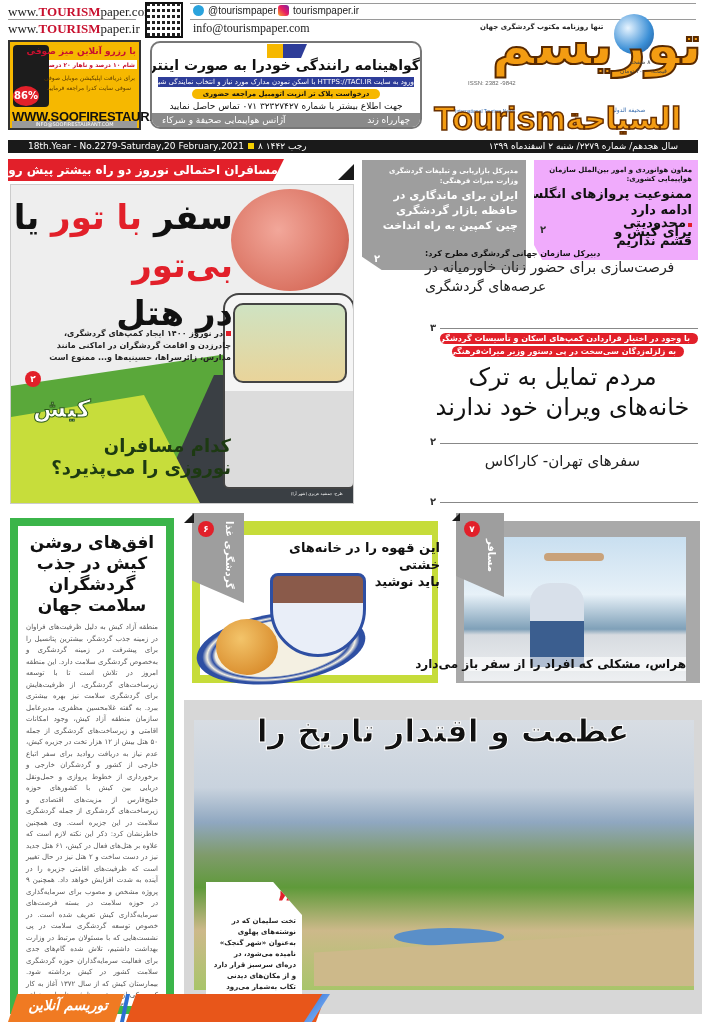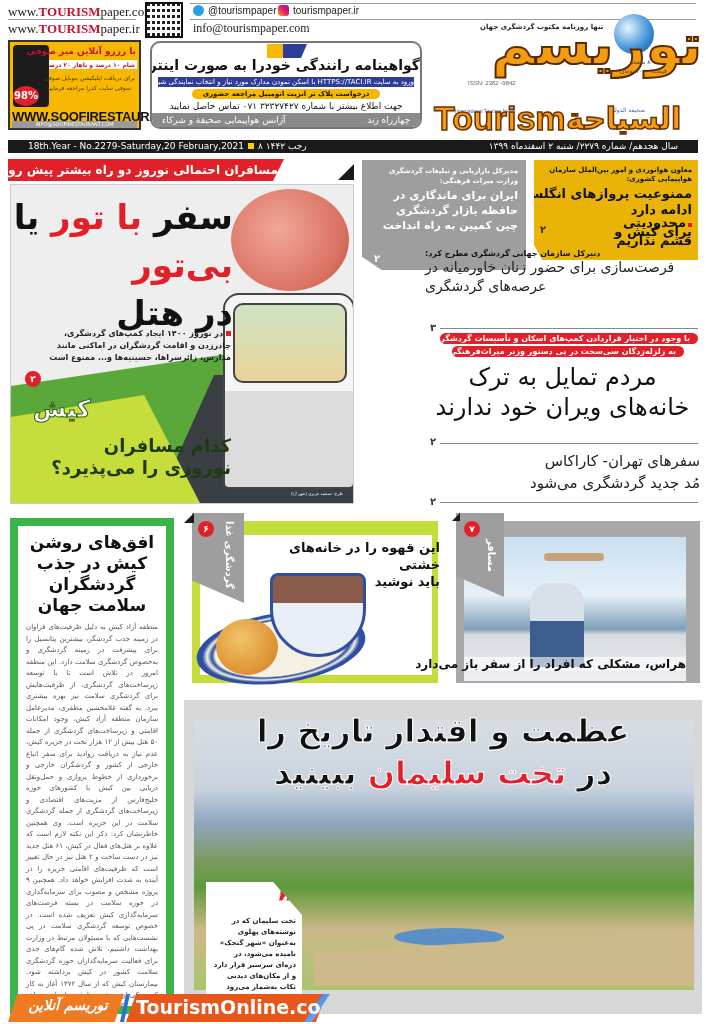--- a/index.html
+++ b/index.html
@@ -31,21 +31,21 @@
 .logo-en{font-family:"Liberation Sans",sans-serif;font-weight:900;font-size:34px;color:#f39c12;-webkit-text-stroke:1.5px #6a3000}
 .logo-ar{font-weight:900;font-size:30px;color:#f39c12;-webkit-text-stroke:1.5px #6a3000}
 .black-bar{background:#1a1a1a;color:#fff;font-size:9px;height:13px;line-height:13px;padding:0 20px}
 .dot{display:inline-block;width:6px;height:6px;background:#f6d000;margin:0 4px}
 
 .red-strip{background:#e2202a;color:#fff;font-weight:bold;font-size:13px;clip-path:polygon(0 0,100% 0,96% 100%,0 100%)}
 .main-story{background:#eeeeee;border:1px solid #ccc}
 .big-h{font-weight:900;font-size:42px;line-height:48px;color:#111}
 .red{color:#e2202a}
 .gray-box{background:#9e9e9e;color:#fff;clip-path:polygon(0 0,100% 0,100% 100%,12% 100%,0 88%)}
-.lime-box{background:#eab308;clip-path:polygon(0 0,100% 0,100% 100%,5% 100%,0 85%)}
+.lime-box{background:#f0abfc;clip-path:polygon(0 0,100% 0,100% 100%,5% 100%,0 85%)}
 .num{font-size:10px;font-weight:bold;color:#333}
 .cnum{display:inline-flex;align-items:center;justify-content:center;width:16px;height:16px;border-radius:50%;background:#e2202a;color:#fff;font-size:9px;font-weight:bold}
 .rule{height:1px;background:#888}
 .pill-red{background:#e2202a;color:#fff;font-size:9px;font-weight:bold;border-radius:6px;text-align:center;padding:1px 8px}
 .green-frame{background:#3bb54a;padding:8px}
 .inner-white{background:#fff;height:100%}
 .body-text{font-size:7px;line-height:11.5px;color:#555;text-align:justify}
 .lime-frame{background:#c6dc3a}
 .tag-gray{background:#9e9e9e;clip-path:polygon(0 0,100% 0,100% 100%,0 75%)}
 .photo-frame{background:#a9a9a9}
@@ -73,21 +73,21 @@
   <div class="abs social" style="left:278px;top:5px">
     <span class="ig"></span>
     <span>tourismpaper.ir</span>
   </div>
   <div class="abs hr" style="left:190px;top:19px;width:506px;height:1px"></div>
   <div class="abs url" style="left:193px;top:21px;font-size:12px">info@tourismpaper.com</div>
   <div class="abs hr" style="left:190px;top:4px;width:506px;height:1px;top:3px"></div>
 
   <div class="abs ad2" style="left:8px;top:40px;width:133px;height:90px">
     <div class="abs" style="left:3px;top:3px;width:36px;height:62px;background:#1c1c1c;border-radius:4px"></div>
-    <div class="abs" style="left:3px;top:44px;width:26px;height:20px;background:#e2202a;color:#fff;font-size:10px;font-weight:bold;text-align:center;line-height:20px;border-radius:50%">98%</div>
+    <div class="abs" style="left:3px;top:44px;width:26px;height:20px;background:#e2202a;color:#fff;font-size:10px;font-weight:bold;text-align:center;line-height:20px;border-radius:50%">86%</div>
     <div class="abs rtl" style="right:3px;top:4px;font-size:9px;font-weight:bold;color:#c8102e">با رزرو آنلاین میز صوفی</div>
     <div class="abs rtl" style="right:2px;top:18px;width:88px;font-size:6px;background:#fff;color:#c8102e;font-weight:bold;padding:1px 2px;white-space:nowrap;overflow:hidden">شام ۱۰ درصد و ناهار ۲۰ درصد تخفیف بگیرید</div>
     <div class="abs rtl" style="right:4px;top:32px;font-size:6px;color:#5a3a00;white-space:nowrap">برای دریافت اپلیکیشن موبایل صوفی</div>
     <div class="abs rtl" style="right:8px;top:42px;font-size:6px;color:#5a3a00;white-space:nowrap">سوفی سایت کدرا مراجعه فرمایید</div>
     <div class="abs" style="left:2px;top:67px;font-size:13px;font-weight:900;color:#111;font-family:'Liberation Sans',sans-serif;white-space:nowrap;letter-spacing:-0.3px">WWW.SOOFIRESTAURANT.COM</div>
     <div class="abs" style="left:2px;top:79px;width:125px;height:7px;background:#9a9a9a;color:#fff;font-size:5px;text-align:center;line-height:7px">INFO@SOOFIRESTAURANT.COM</div>
   </div>
 
   <div class="abs ad1" style="left:150px;top:41px;width:272px;height:88px">
     <div class="abs" style="left:115px;top:1px;width:40px;height:14px;background:linear-gradient(90deg,#f6b800 0 40%,#2e3d99 40%);clip-path:polygon(0 0,100% 0,85% 100%,0 100%)"></div>
@@ -172,23 +172,22 @@
 
 <div class="abs pill-red rtl" style="left:440px;top:333px;width:258px;white-space:nowrap;overflow:hidden;font-size:8px">با وجود در اختیار قراردادن کمپ‌های اسکان و تأسیسات گردشگری</div>
 <div class="abs pill-red rtl" style="left:452px;top:346px;width:232px;white-space:nowrap;overflow:hidden;font-size:8px">به زلزله‌زدگان سی‌سخت در پی دستور وزیر میراث‌فرهنگی؛</div>
 <div class="abs rtl" style="left:425px;top:362px;width:275px;text-align:center;font-weight:400;color:#111;line-height:30px">
   <div style="font-size:24px">مردم تمایل به ترک</div>
   <div style="font-size:24px;white-space:nowrap">خانه‌های ویران خود ندارند</div>
 </div>
 <div class="abs num" style="left:430px;top:436px">۲</div>
 <div class="abs rule" style="left:440px;top:443px;width:258px"></div>
 
-<div class="abs rtl" style="left:425px;top:450px;width:275px;text-align:right;font-size:15px;line-height:22px;color:#222">
+<div class="abs rtl" style="left:425px;top:450px;width:275px;text-align:center;font-size:15px;line-height:22px;color:#222">
   <div>سفرهای تهران- کاراکاس</div>
-  <div>مُد جدید گردشگری می‌شود</div>
 </div>
 <div class="abs num" style="left:430px;top:496px">۲</div>
 <div class="abs rule" style="left:440px;top:502px;width:258px"></div>
 
 <div class="abs green-frame" style="left:10px;top:518px;width:164px;height:496px">
   <div class="inner-white rtl" style="padding:6px 8px;overflow:hidden">
     <div style="font-size:17px;font-weight:900;line-height:21px;text-align:center;color:#111">افق‌های روشن کیش در جذب گردشگران سلامت جهان</div>
     <div class="body-text" style="margin-top:6px">منطقه آزاد کیش به دلیل ظرفیت‌های فراوان در زمینه جذب گردشگر، بیشترین پتانسیل را برای پیشرفت در زمینه گردشگری و به‌خصوص گردشگری سلامت دارد. این منطقه امروز در تلاش است تا با توسعه زیرساخت‌های گردشگری، از ظرفیت‌هایش برای گردشگری سلامت نیز بهره بیشتری ببرد. به گفته غلامحسین مظفری، مدیرعامل سازمان منطقه آزاد کیش، وجود امکانات اقامتی و زیرساخت‌های گردشگری از جمله ۵۰ هتل بیش از ۱۲ هزار تخت در جزیره کیش، عدم نیاز به دریافت روادید برای سفر اتباع خارجی از کشور و گردشگران خارجی و برخورداری از خطوط پروازی و حمل‌ونقل دریایی بین کیش با کشورهای حوزه خلیج‌فارس از مزیت‌های اقتصادی و زیرساخت‌های گردشگری از جمله گردشگری سلامت در این جزیره است. وی همچنین خاطرنشان کرد: ذکر این نکته لازم است که علاوه بر هتل‌های فعال در کیش، ۶۱ هتل جدید نیز در دست ساخت و ۲ هتل نیز در حال تغییر است که ظرفیت‌های اقامتی جزیره را در آینده به شدت افزایش خواهد داد. همچنین ۹ پروژه مشخص و مصوب برای سرمایه‌گذاری در حوزه سلامت در بسته فرصت‌های سرمایه‌گذاری کیش تعریف شده است. در خصوص توسعه گردشگری سلامت در پی نشست‌هایی که با مسئولان مرتبط در وزارت بهداشت داشتیم، تلاش شده گام‌های جدی برای فعالیت سرمایه‌گذاران حوزه گردشگری سلامت کشور در کیش برداشته شود. بیمارستان کیش که از سال ۱۳۷۲ آغاز به کار کرده یکی از مهم‌ترین ظرفیت‌های این منطقه برای جذب گردشگر سلامت است و با هدف ارائه خدمت به بومیان، ساکنان و گردشگران تأسیس شده است. در حقیقت از سال ۱۳۹۶ هدف و رویکرد بیمارستان به سمت گردشگری سلامت پایه‌ریزی شد و ظرفیت بیمارستان از ۳۲ تخت به ۶۴ تخت افزایش یافت و بخش‌های مختلف با توجه به استانداردهای جهانی توسعه یافت. پیش از شیوع ویروس کرونا، دفتر گردشگری سلامت (IPD) در کیش گسترش و بخش‌های درمانی و تجهیزات پزشکی برای پذیرش بیماران بین‌المللی در بیمارستان کیش ارتقا یافت. این مهم در چند سالی است با شیوع کرونا دچار تغییراتی شده است.</div>
   </div>
 </div>
@@ -220,28 +219,26 @@
   <div class="abs" style="left:34px;top:26px;writing-mode:vertical-rl;font-size:10px;font-weight:bold;color:#fff">مسافر</div>
   <div class="abs rtl" style="left:12px;top:144px;width:222px;text-align:center;font-size:12px;font-weight:900;color:#111;white-space:nowrap;background:rgba(255,255,255,0.6)">هراس، مشکلی که افراد را از سفر باز می‌دارد</div>
 </div>
 
 <div class="abs" style="left:184px;top:700px;width:518px;height:314px;background:#d7d7d7">
   <div class="abs mountain" style="left:10px;top:20px;width:500px;height:270px"></div>
   <div class="abs" style="left:210px;top:228px;width:110px;height:18px;border-radius:50%;background:#5a8fc8"></div>
   <div class="abs" style="left:130px;top:230px;width:380px;height:56px;background:#cdb98a;clip-path:polygon(0 40%,100% 0,100% 100%,0 100%)"></div>
   <div class="abs rtl" style="left:10px;right:10px;top:10px;text-align:center;font-weight:900;color:#111;line-height:42px">
     <div style="font-size:32px;-webkit-text-stroke:1px #fff">عظمت و اقتدار تاریخ را</div>
-    <div style="font-size:32px;-webkit-text-stroke:1px #fff"><span>در </span><span class="red">تخت سلیمان</span><span> ببینید</span></div>
   </div>
   <div class="abs rtl" style="left:22px;top:182px;width:96px;height:132px;background:#fff;clip-path:polygon(0 0,70% 0,100% 25%,100% 100%,0 100%);padding:8px 6px;text-align:right">
     <div style="font-size:30px;font-weight:900;color:#e2202a;line-height:26px;text-align:right">”</div>
     <div style="font-size:7px;font-weight:bold;line-height:11px;color:#222">تخت سلیمان که در نوشته‌های پهلوی به‌عنوان «شهر گنجک» نامیده می‌شود، در دره‌ای سرسبز قرار دارد و از مکان‌های دیدنی تکاب به‌شمار می‌رود</div>
   </div>
 </div>
 
 <div class="abs" style="left:8px;top:994px;width:318px;height:28px">
   <div class="abs" style="left:0;top:0;width:116px;height:28px;background:#f07a22;clip-path:polygon(8% 0,100% 0,92% 100%,0 100%)"></div>
   <div class="abs" style="left:112px;top:0;width:10px;height:28px;background:#2d6fd1;clip-path:polygon(60% 0,100% 0,40% 100%,0 100%)"></div>
   <div class="abs" style="left:118px;top:0;width:200px;height:28px;background:#e8561a;clip-path:polygon(5% 0,100% 0,95% 100%,0 100%)"></div>
   <div class="abs" style="left:296px;top:0;width:26px;height:28px;background:linear-gradient(135deg,#2d6fd1,#8fc0ff);clip-path:polygon(70% 0,100% 0,30% 100%,0 100%)"></div>
   <div class="abs rtl" style="left:10px;top:3px;width:100px;text-align:center;font-size:14px;font-weight:900;color:#fff;font-style:italic">توریسم آنلاین</div>
-  <div class="abs" style="left:128px;top:2px;font-size:19px;font-weight:bold;color:#fff;font-family:'DejaVu Sans',sans-serif">TourismOnline.co</div>
 </div>
 
 </body></html>

